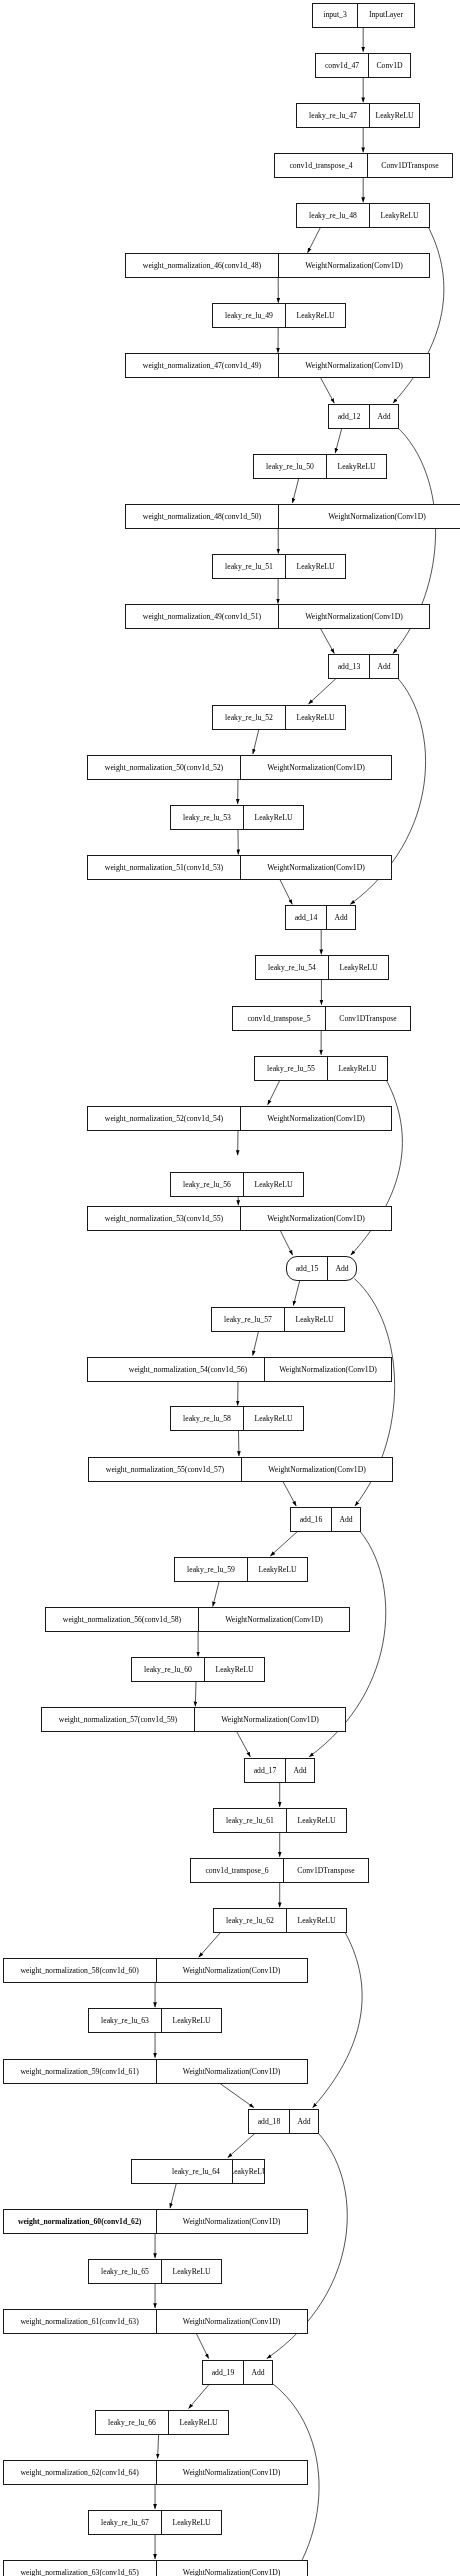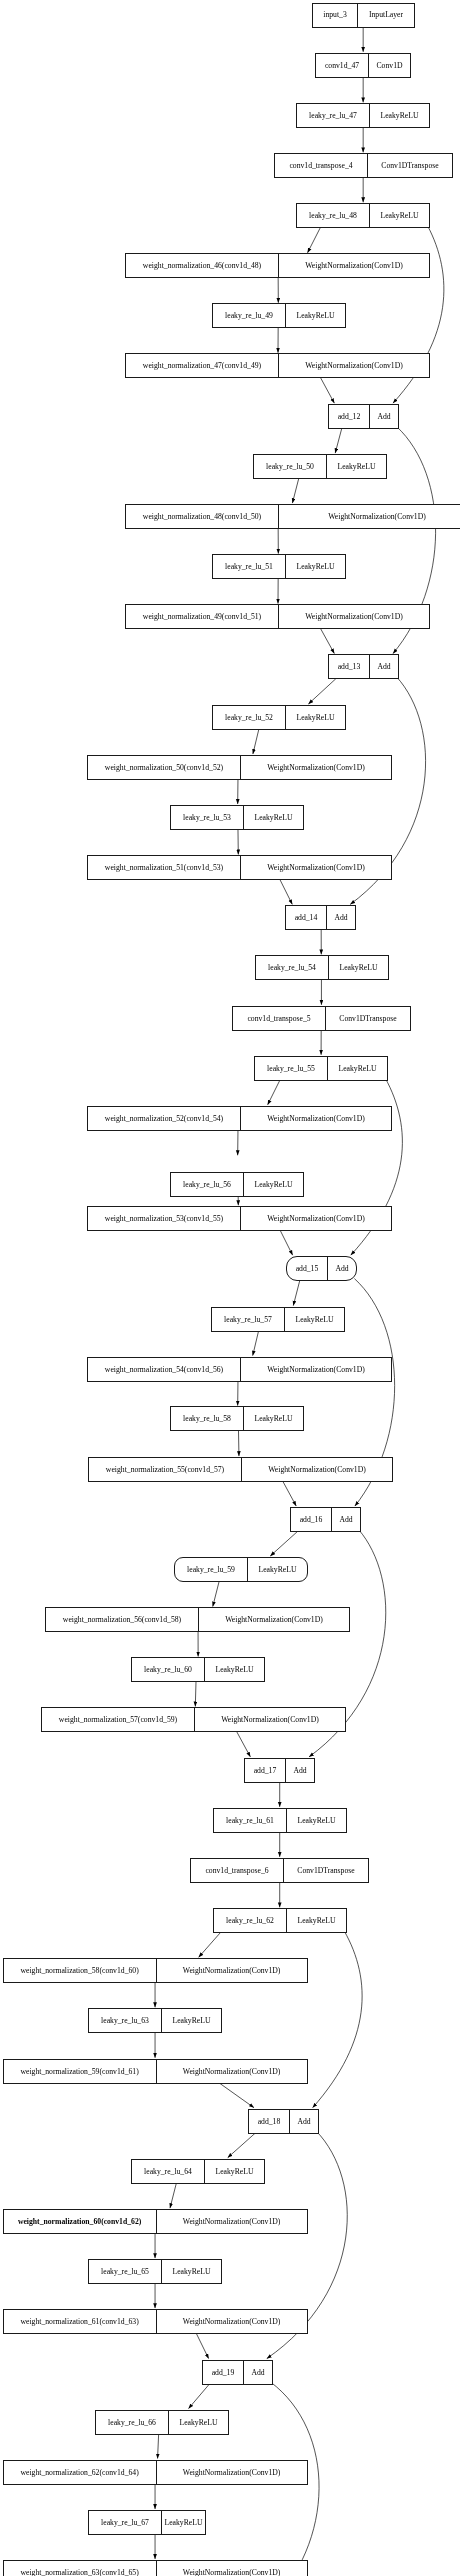--- a/index.html
+++ b/index.html
@@ -147,21 +147,21 @@
   </svg>
   <div id="node-layer">
       <div class="node" style="left: 312px; top: 2.6px; width: 103px;">
         <div class="cell name" style="width: 45px;">input_3</div>
         <div class="cell type">InputLayer</div>
       </div>
       <div class="node" style="left: 315px; top: 53px; width: 96px;">
         <div class="cell name" style="width: 53px;">conv1d_47</div>
         <div class="cell type">Conv1D</div>
       </div>
-      <div class="node" style="left: 296px; top: 103px; width: 134px; justify-content: flex-end;">
+      <div class="node" style="left: 296px; top: 103px; width: 124px; justify-content: flex-end;">
         <div class="cell name" style="width: 73px;">leaky_re_lu_47</div>
         <div class="cell type">LeakyReLU</div>
       </div>
       <div class="node" style="left: 274px; top: 153px; width: 179px;">
         <div class="cell name" style="width: 93px;">conv1d_transpose_4</div>
         <div class="cell type">Conv1DTranspose</div>
       </div>
       <div class="node" style="left: 296px; top: 203px; width: 134px;">
         <div class="cell name" style="width: 73px;">leaky_re_lu_48</div>
         <div class="cell type">LeakyReLU</div>
@@ -247,37 +247,37 @@
         <div class="cell type">WeightNormalization(Conv1D)</div>
       </div>
       <div class="node" style="left: 286px; top: 1256px; width: 71px; border-radius: 11px;">
         <div class="cell name" style="width: 41px;">add_15</div>
         <div class="cell type">Add</div>
       </div>
       <div class="node" style="left: 211px; top: 1307px; width: 134px;">
         <div class="cell name" style="width: 73px;">leaky_re_lu_57</div>
         <div class="cell type">LeakyReLU</div>
       </div>
-      <div class="node" style="left: 87px; top: 1357px; width: 305px;">
+      <div class="node" style="left: 87px; top: 1357px; width: 305px; padding-left: 24px;">
         <div class="cell name" style="width: 153px;">weight_normalization_54(conv1d_56)</div>
         <div class="cell type">WeightNormalization(Conv1D)</div>
       </div>
       <div class="node" style="left: 170px; top: 1406px; width: 134px;">
         <div class="cell name" style="width: 73px;">leaky_re_lu_58</div>
         <div class="cell type">LeakyReLU</div>
       </div>
       <div class="node" style="left: 88px; top: 1457px; width: 305px;">
         <div class="cell name" style="width: 153px;">weight_normalization_55(conv1d_57)</div>
         <div class="cell type">WeightNormalization(Conv1D)</div>
       </div>
       <div class="node" style="left: 290px; top: 1507px; width: 71px;">
         <div class="cell name" style="width: 41px;">add_16</div>
         <div class="cell type">Add</div>
       </div>
-      <div class="node" style="left: 174px; top: 1557px; width: 134px; border-radius: 9px;">
+      <div class="node" style="left: 174px; top: 1557px; width: 134px;">
         <div class="cell name" style="width: 73px;">leaky_re_lu_59</div>
         <div class="cell type">LeakyReLU</div>
       </div>
       <div class="node" style="left: 45px; top: 1607px; width: 305px;">
         <div class="cell name" style="width: 153px;">weight_normalization_56(conv1d_58)</div>
         <div class="cell type">WeightNormalization(Conv1D)</div>
       </div>
       <div class="node" style="left: 131px; top: 1657px; width: 134px;">
         <div class="cell name" style="width: 73px;">leaky_re_lu_60</div>
         <div class="cell type">LeakyReLU</div>
@@ -311,21 +311,21 @@
         <div class="cell type">LeakyReLU</div>
       </div>
       <div class="node" style="left: 2.6px; top: 2059px; width: 305px;">
         <div class="cell name" style="width: 153px;">weight_normalization_59(conv1d_61)</div>
         <div class="cell type">WeightNormalization(Conv1D)</div>
       </div>
       <div class="node" style="left: 248px; top: 2109px; width: 71px;">
         <div class="cell name" style="width: 41px;">add_18</div>
         <div class="cell type">Add</div>
       </div>
-      <div class="node" style="left: 131px; top: 2159px; width: 134px;">
+      <div class="node" style="left: 131px; top: 2159px; width: 134px; padding-left: 28px;">
         <div class="cell name" style="width: 73px;">leaky_re_lu_64</div>
         <div class="cell type">LeakyReLU</div>
       </div>
       <div class="node" style="left: 2.6px; top: 2209px; width: 305px;">
         <div class="cell name" style="width: 153px; font-weight: bold;">weight_normalization_60(conv1d_62)</div>
         <div class="cell type">WeightNormalization(Conv1D)</div>
       </div>
       <div class="node" style="left: 88px; top: 2259px; width: 134px;">
         <div class="cell name" style="width: 73px;">leaky_re_lu_65</div>
         <div class="cell type">LeakyReLU</div>
@@ -339,21 +339,21 @@
         <div class="cell type">Add</div>
       </div>
       <div class="node" style="left: 95px; top: 2410px; width: 134px;">
         <div class="cell name" style="width: 73px;">leaky_re_lu_66</div>
         <div class="cell type">LeakyReLU</div>
       </div>
       <div class="node" style="left: 2.6px; top: 2460px; width: 305px;">
         <div class="cell name" style="width: 153px;">weight_normalization_62(conv1d_64)</div>
         <div class="cell type">WeightNormalization(Conv1D)</div>
       </div>
-      <div class="node" style="left: 88px; top: 2510px; width: 118px;">
+      <div class="node" style="left: 88px; top: 2510px; width: 134px;">
         <div class="cell name" style="width: 73px;">leaky_re_lu_67</div>
         <div class="cell type">LeakyReLU</div>
       </div>
       <div class="node" style="left: 2.6px; top: 2560px; width: 305px;">
         <div class="cell name" style="width: 153px;">weight_normalization_63(conv1d_65)</div>
         <div class="cell type">WeightNormalization(Conv1D)</div>
       </div>
     </div>
 </div>
 

